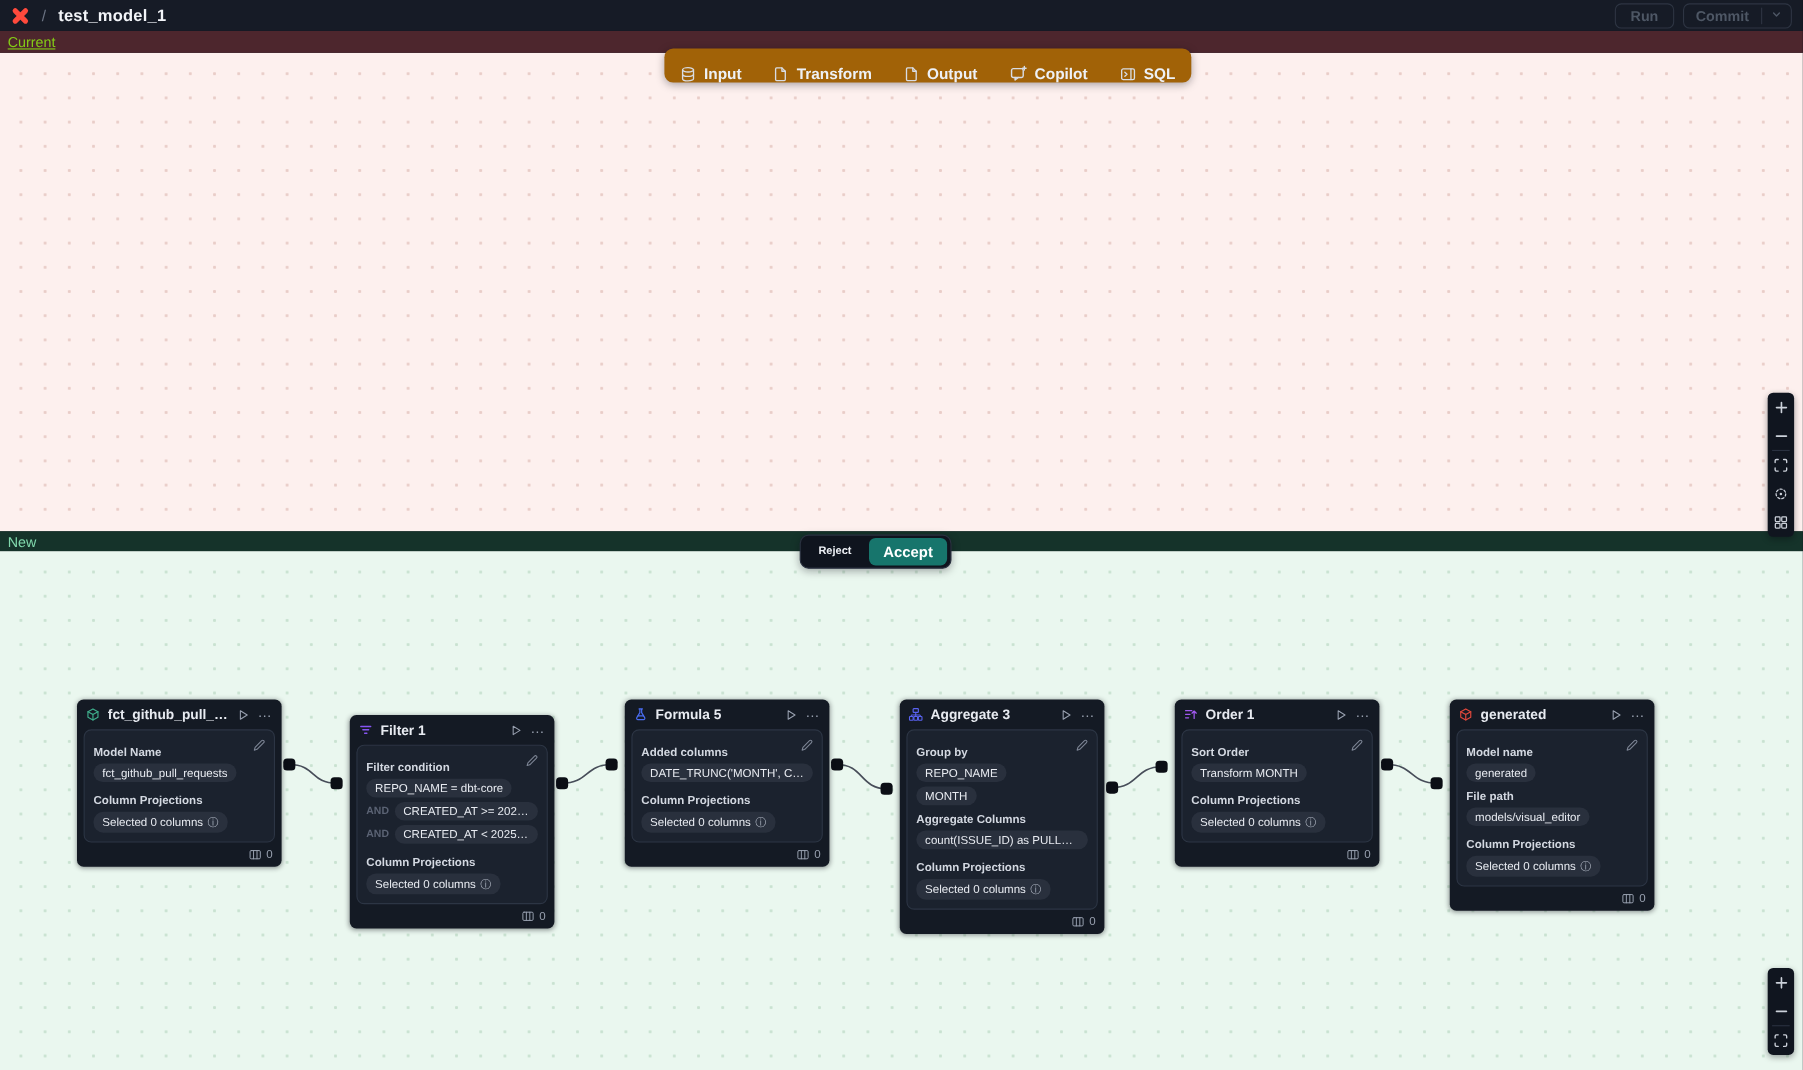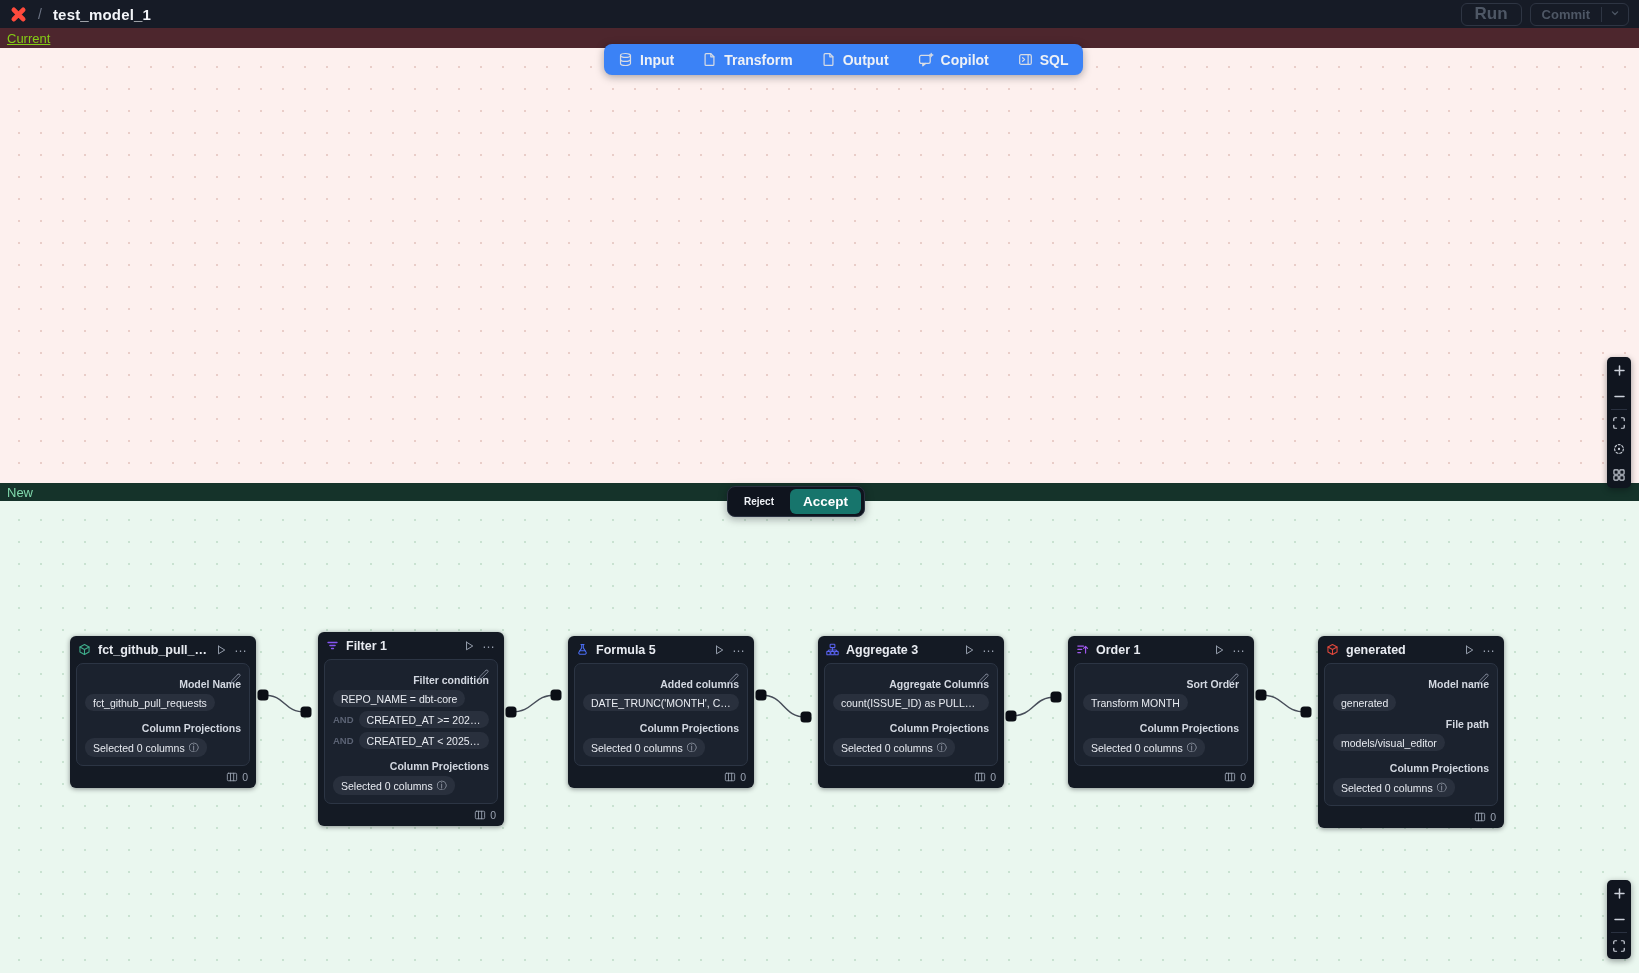--- a/index.html
+++ b/index.html
@@ -10,40 +10,40 @@
   }
   
   .topbar{position:absolute;top:0;left:0;width:1639px;height:28px;background:#161b26;
     display:flex;align-items:center;justify-content:space-between;padding:0 10px;box-sizing:border-box;z-index:30;}
   .tb-left{display:flex;align-items:center;gap:11px;}
   .logo{display:flex;align-items:center;}
   .crumb-sep{color:#6d7585;font-size:14px;}
   .page-title{color:#f3f5f9;font-weight:700;font-size:15px;letter-spacing:.2px;}
   .tb-right{display:flex;align-items:center;gap:8px;}
   .ghost-btn{background:transparent;border:1px solid #2e3543;border-radius:6px;color:#4e5765;
-    font-size:17px;font-weight:600;height:23px;padding:0 13px;font-family:inherit;}
+    font-size:13px;font-weight:600;height:23px;padding:0 13px;font-family:inherit;}
   .split-btn{display:flex;align-items:center;border:1px solid #2e3543;border-radius:6px;height:23px;box-sizing:border-box;overflow:hidden;}
   .split-btn button{background:transparent;border:none;color:#4e5765;font-size:13px;font-weight:600;
     padding:0 11px;font-family:inherit;display:flex;align-items:center;}
   .split-btn .chev{border-left:1px solid #2e3543;padding:0 7px;}
   
   .bar{position:absolute;left:0;width:1639px;display:flex;align-items:center;padding:0 7px;box-sizing:border-box;font-size:13px;z-index:20;}
   .bar-current{top:28px;height:20px;background:#4d262d;color:#84cc16;text-decoration:underline;}
   .bar-new{top:483px;height:18px;background:#15332a;color:#80d8ac;}
   
   .canvas{position:absolute;left:0;width:1639px;}
   .canvas-pink{top:48px;height:435px;background-color:#fdf0ee;
     background-image:radial-gradient(circle,#e9cdc8 1.2px,transparent 1.4px);
     background-size:22px 22px;background-position:8px 8px;}
   .canvas-green{top:501px;height:472px;background-color:#eaf7ef;
     background-image:radial-gradient(circle,#c9e2d1 1.2px,transparent 1.4px);
     background-size:22px 22px;background-position:8px 8px;}
   
-  .toolbar{position:absolute;top:44px;left:604px;height:31px;background:#3b82f6;border-radius:8px;
-    display:flex;align-items:center;z-index:40;box-shadow:0 2px 8px rgba(8,10,16,.35);}
+  .toolbar{position:absolute;top:44px;left:604px;height:31px;background:#a16207;border-radius:8px;
+    display:flex;align-items:flex-end;z-index:40;box-shadow:0 2px 8px rgba(8,10,16,.35);}
   .tb-item{display:flex;align-items:center;gap:7px;padding:0 14px;color:#eef1f6;font-size:14px;font-weight:600;cursor:pointer;}
   .tb-item svg{color:#d8dce4;}
   .tb-sep{width:1px;background:#272e3c;}
   
   .accept-bar{position:absolute;top:486px;left:727px;height:31px;background:#0f141e;border:1px solid #2a3140;
     border-radius:8px;display:flex;align-items:center;padding:0 3px;gap:3px;z-index:40;box-sizing:border-box;
     box-shadow:0 2px 8px rgba(8,10,16,.35);}
   .reject-btn{background:transparent;border:none;color:#eef1f6;font-size:10px;font-weight:600;
     height:25px;padding:0 13px;font-family:inherit;}
   .accept-btn{background:#17756c;border:none;color:#ffffff;font-size:13.5px;font-weight:700;
@@ -58,21 +58,21 @@
   #bottom-controls{top:880px;}
   
   #edge-layer{position:absolute;top:0;left:0;pointer-events:none;}
   .node{position:absolute;width:186px;background:#141a24;border-radius:6px;color:#e8ebf1;
     box-shadow:0 1px 5px rgba(10,13,20,.45);}
   .node-header{height:27px;display:flex;align-items:center;gap:7px;padding:0 8px;}
   .node-title{flex:1;font-size:12.5px;font-weight:700;white-space:nowrap;overflow:hidden;text-overflow:ellipsis;}
   .node-play{color:#98a0af;display:flex;align-items:center;}
   .node-menu{color:#98a0af;font-size:13px;line-height:1;letter-spacing:1px;padding-bottom:4px;}
   .node-body{margin:0 6px;background:#1b222e;border:1px solid #2c3544;border-radius:7px;
-    padding:7px 8px 8px;position:relative;text-align:right;}
+    padding:7px 8px 8px;position:relative;}
   .sec-label{font-size:10.5px;font-weight:700;color:#d3d8e1;margin:0 0 4px;}
   .sec{margin-top:7px;}
   .sec:first-child{margin-top:0;}
   .sec.gap{margin-top:11px;}
   .chip-row{display:flex;align-items:center;gap:5px;margin-top:4px;min-width:0;}
   .chip-row:first-of-type{margin-top:0;}
   .chip{background:#29303d;border-radius:9px;padding:2.5px 8px;font-size:10.5px;color:#e8ebf1;
     white-space:nowrap;overflow:hidden;text-overflow:ellipsis;display:inline-flex;align-items:center;gap:4px;max-width:100%;box-sizing:border-box;}
   .and-prefix{font-size:9.5px;font-weight:700;color:#5b6374;flex:none;}
   .info-glyph{font-size:10px;color:#adb4c1;flex:none;}
@@ -178,21 +178,21 @@
         <div class="node-footer">
           <span style="display: flex;">
             <svg width="12" height="12" viewBox="0 0 16 16" fill="none" stroke="currentColor" stroke-width="1.3" stroke-linecap="round" stroke-linejoin="round">
               <rect x="1.8" y="3" width="12.4" height="10" rx="1.4" stroke-width="1.2"></rect>
               <path d="M6 3v10M10.2 3v10" stroke-width="1.2"></path>
             </svg>
           </span>
           <span>0</span>
         </div>
       </div>
-      <div class="node" style="left: 318px; top: 131px;">
+      <div class="node" style="left: 318px; top: 149px;">
         <div class="node-header">
           <span style="display: flex; color: rgb(134, 85, 242);">
             <svg width="13" height="13" viewBox="0 0 16 16" fill="none" stroke="currentColor" stroke-width="1.3" stroke-linecap="round" stroke-linejoin="round">
               <path d="M2.5 4.3h11M4.8 8h6.4M6.8 11.7h2.4" stroke-width="1.7"></path>
             </svg>
           </span>
           <span class="node-title">Filter 1</span>
           <span class="node-play">
             <svg width="12" height="12" viewBox="0 0 16 16" fill="none" stroke="currentColor" stroke-width="1.3" stroke-linecap="round" stroke-linejoin="round">
               <path d="M4.7 2.9v10.2L13 8 4.7 2.9z"></path>
@@ -309,20 +309,33 @@
               <path d="M4.7 2.9v10.2L13 8 4.7 2.9z"></path>
             </svg>
           </span>
           <span class="node-menu">…</span>
         </div>
         <div class="node-body">
           <span class="pencil"><svg width="13" height="13" viewBox="0 0 16 16" fill="none" stroke="currentColor" stroke-width="1.3" stroke-linecap="round" stroke-linejoin="round">
               <path d="M11 2.9a1.55 1.55 0 0 1 2.2 2.2l-7.5 7.5-3 .9.9-3L11 2.9z" stroke-width="1.2"></path>
             </svg></span>
           <div class="sec">
+            <div class="sec-label">Group by</div>
+            <div class="chip-row">
+              <span class="chip">
+                <span style="overflow: hidden; text-overflow: ellipsis;">REPO_NAME</span>
+              </span>
+            </div>
+            <div class="chip-row">
+              <span class="chip">
+                <span style="overflow: hidden; text-overflow: ellipsis;">MONTH</span>
+              </span>
+            </div>
+          </div>
+          <div class="sec">
             <div class="sec-label">Aggregate Columns</div>
             <div class="chip-row">
               <span class="chip">
                 <span style="overflow: hidden; text-overflow: ellipsis;">count(ISSUE_ID) as PULL_REQUEST_…</span>
               </span>
             </div>
           </div>
           <div class="sec gap">
             <div class="sec-label">Column Projections</div>
             <div class="chip-row">

